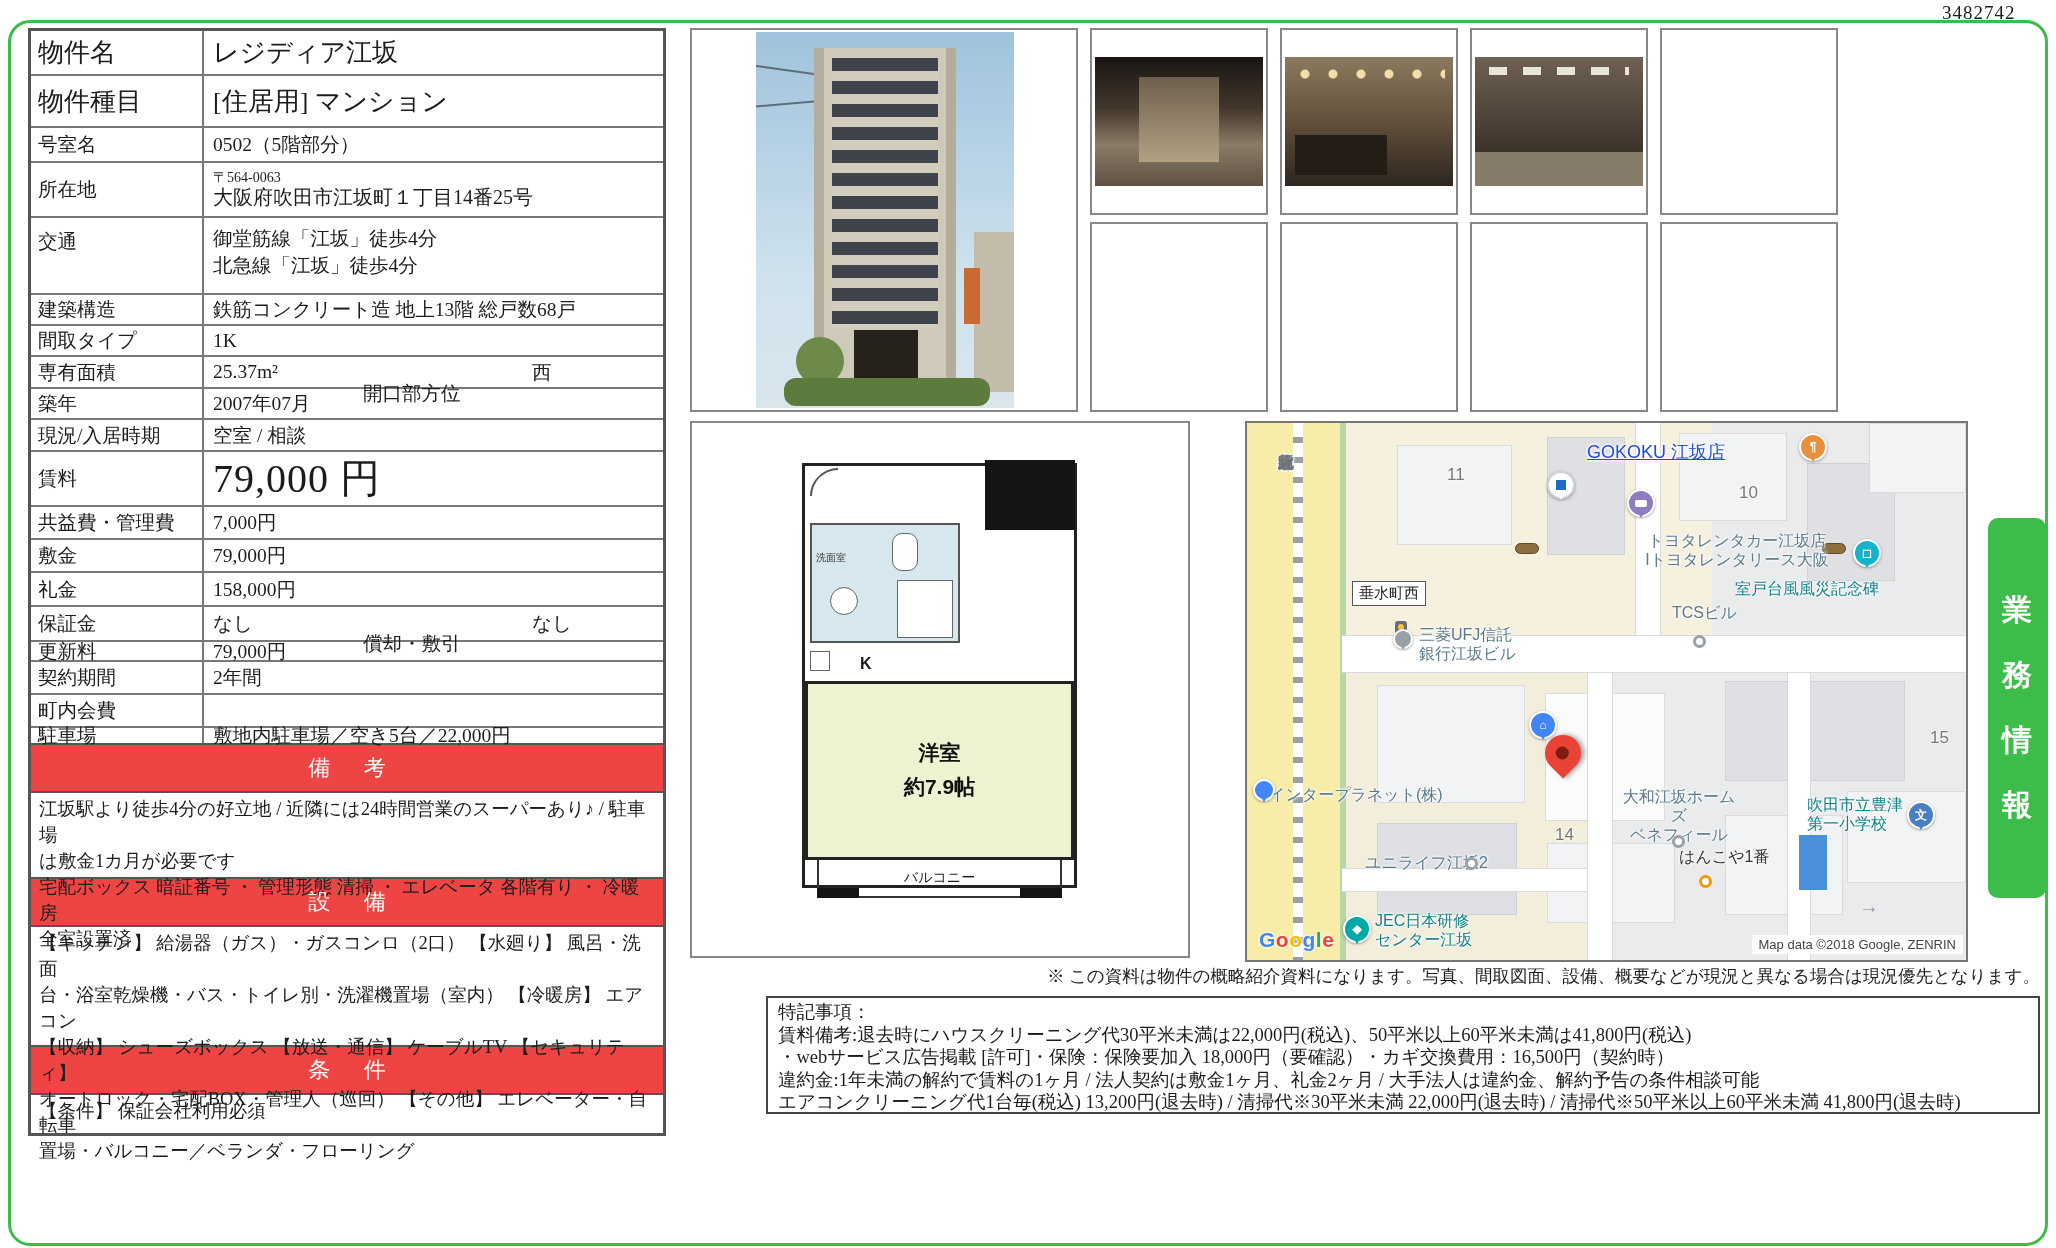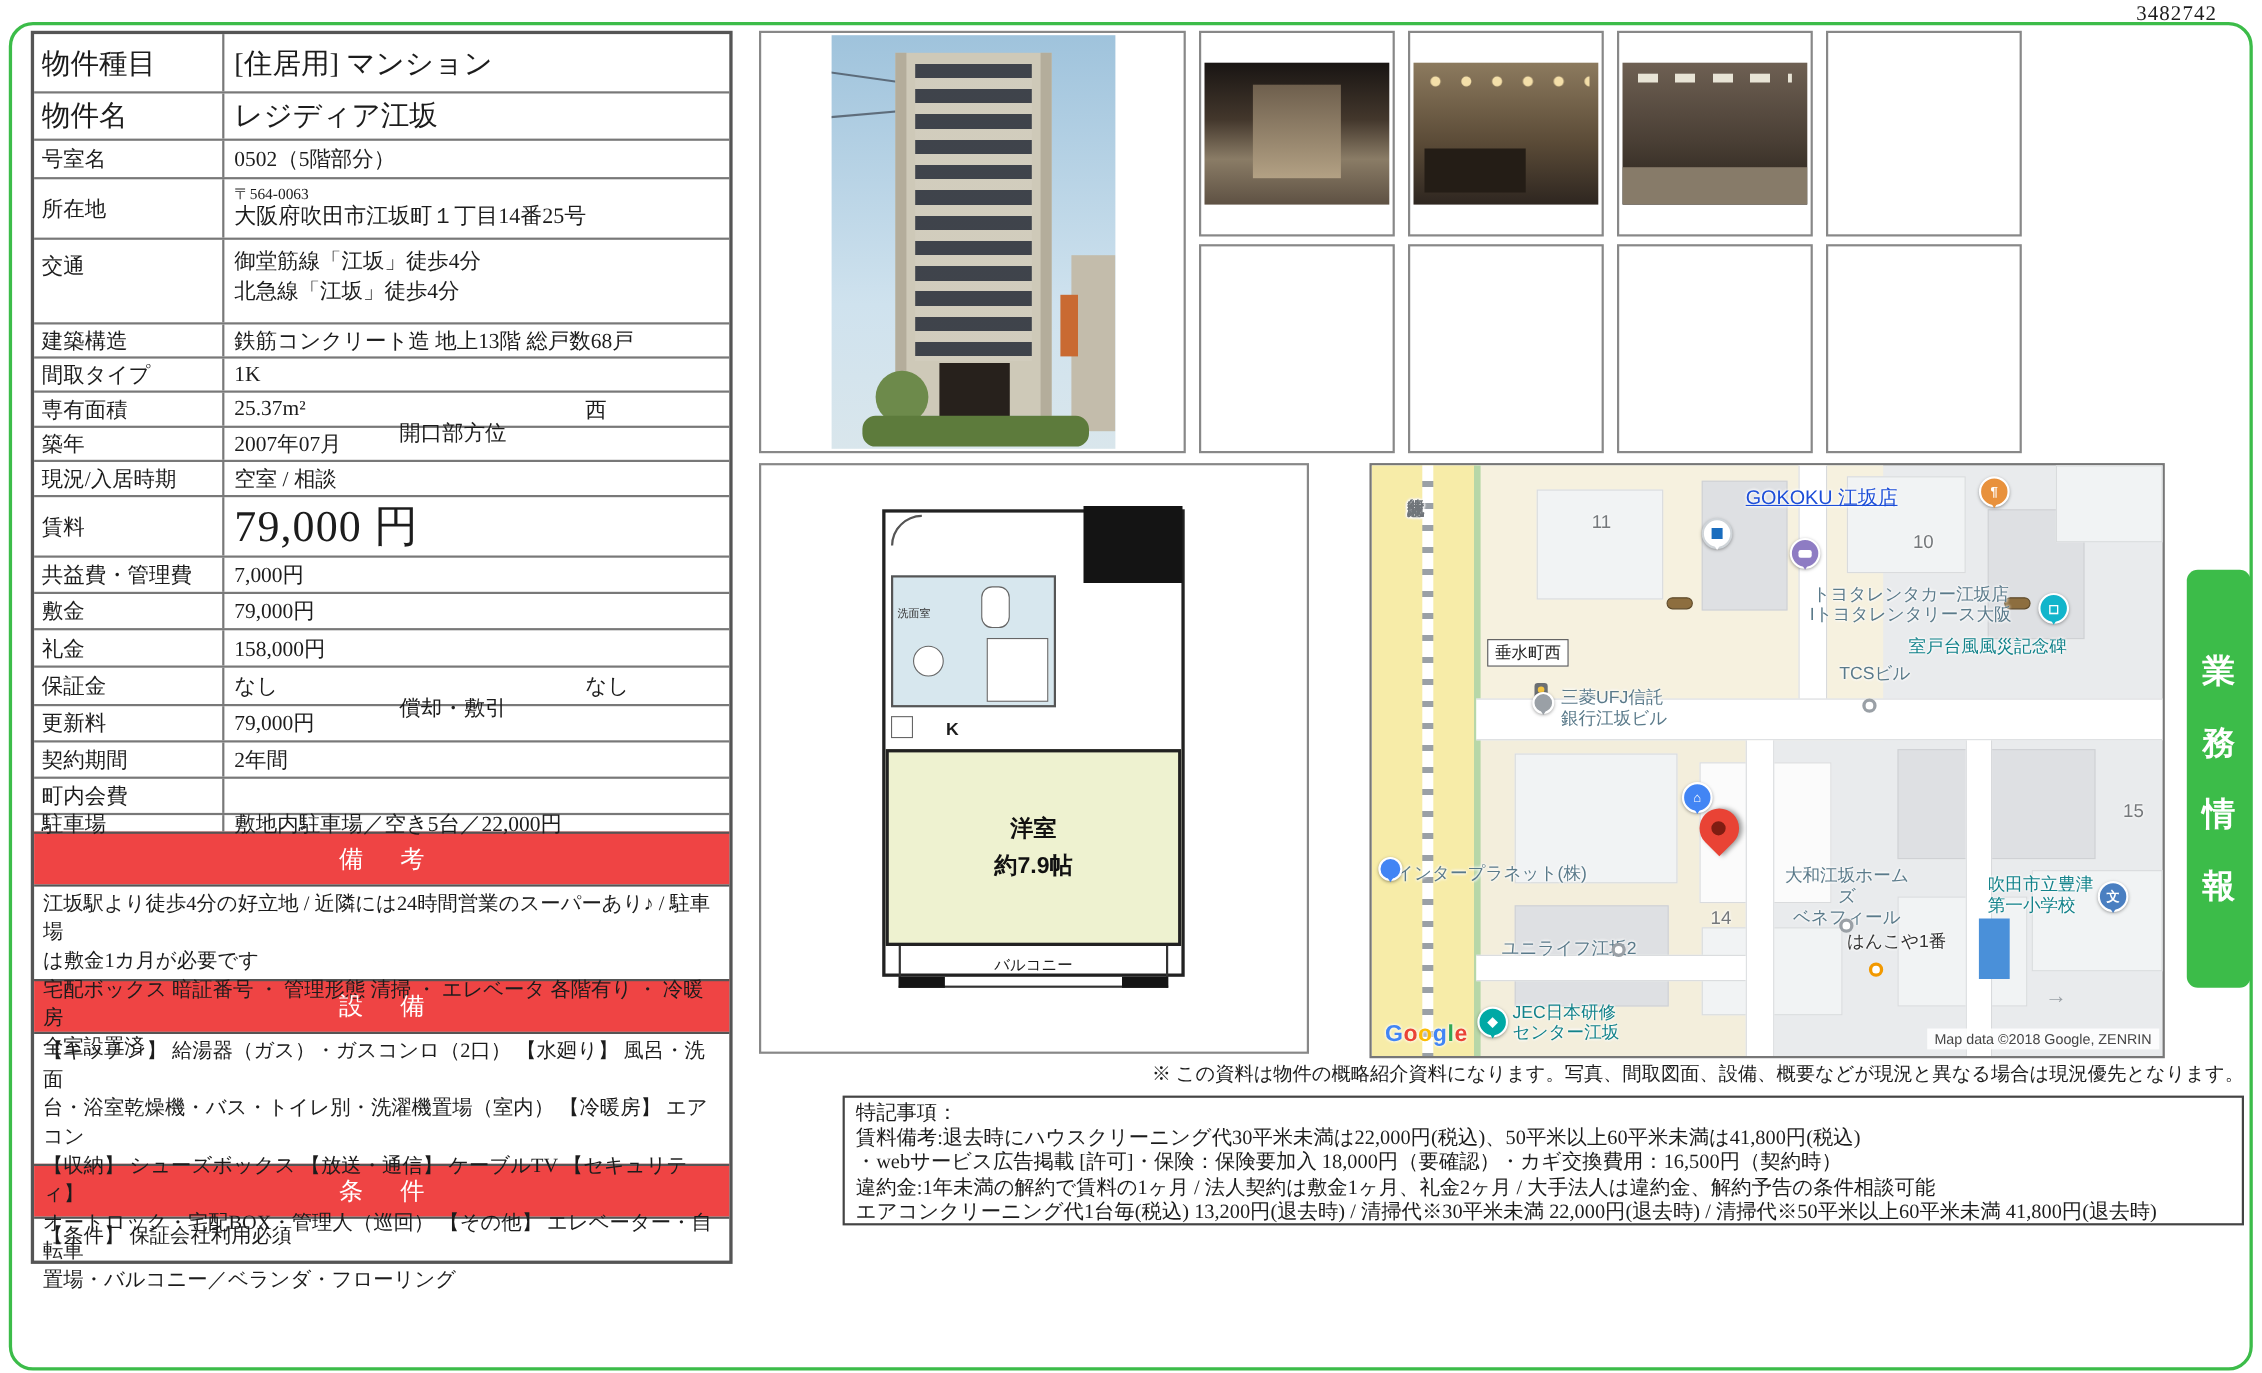--- a/index.html
+++ b/index.html
@@ -125,27 +125,27 @@
 </head>
 <body>
 
 <div class="page">
 
   <div class="green-frame"></div>
   <div class="doc-number">3482742</div>
 
   <div class="ptable">
 
+    <div class="trow" style="height:43px">
+      <div class="tlabel lg">物件名</div>
+      <div class="tval lg">レジディア江坂</div>
+    </div>
     <div class="trow" style="height:52px">
       <div class="tlabel lg">物件種目</div>
       <div class="tval lg">[住居用]  マンション</div>
-    </div>
-    <div class="trow" style="height:43px">
-      <div class="tlabel lg">物件名</div>
-      <div class="tval lg">レジディア江坂</div>
     </div>
     <div class="trow" style="height:35px">
       <div class="tlabel">号室名</div>
       <div class="tval">0502（5階部分）</div>
     </div>
     <div class="trow" style="height:55px">
       <div class="tlabel">所在地</div>
       <div class="addrbox">
         <span class="zip">〒564-0063</span>
         <span class="addr">大阪府吹田市江坂町１丁目14番25号</span>
@@ -193,21 +193,21 @@
     <div class="trow" style="height:34px">
       <div class="tlabel">礼金</div>
       <div class="tval">158,000円</div>
     </div>
     <div class="trow" style="height:35px">
       <div class="tlabel">保証金</div>
       <div class="tval" style="flex:none;width:148px">なし</div>
       <div class="tval2l">償却・敷引</div>
       <div class="tval2">なし</div>
     </div>
-    <div class="trow" style="height:33px">
+    <div class="trow" style="height:20px">
       <div class="tlabel">更新料</div>
       <div class="tval">79,000円</div>
     </div>
     <div class="trow" style="height:33px">
       <div class="tlabel">契約期間</div>
       <div class="tval">2年間</div>
     </div>
     <div class="trow" style="height:33px">
       <div class="tlabel">町内会費</div>
       <div class="tval"></div>

